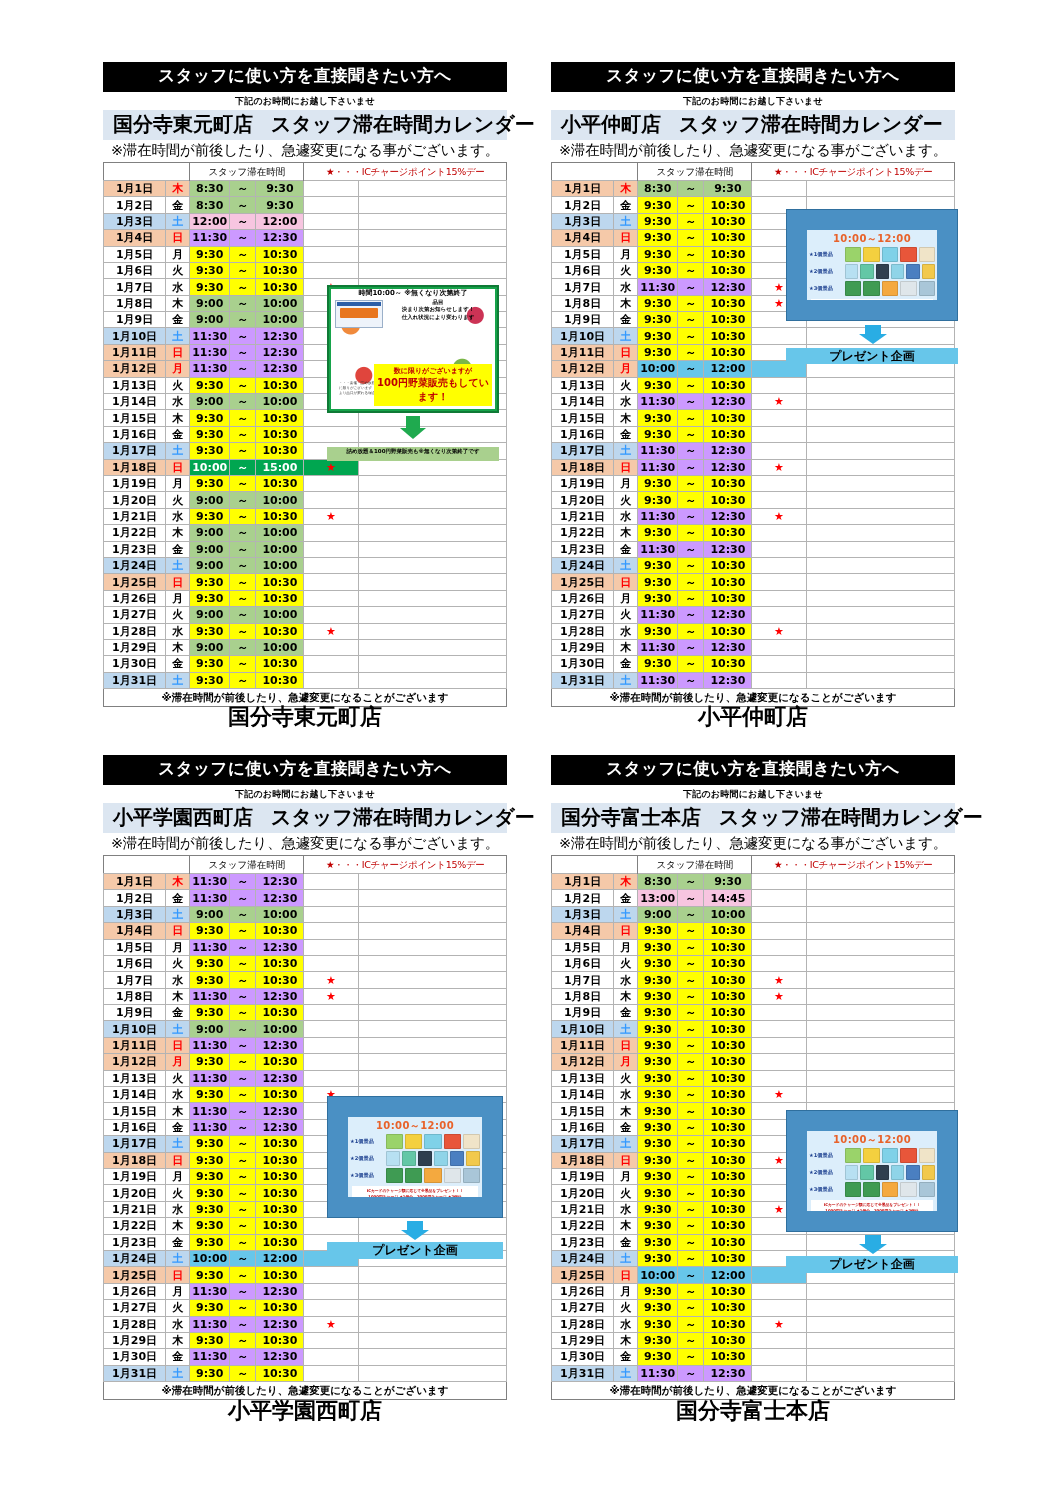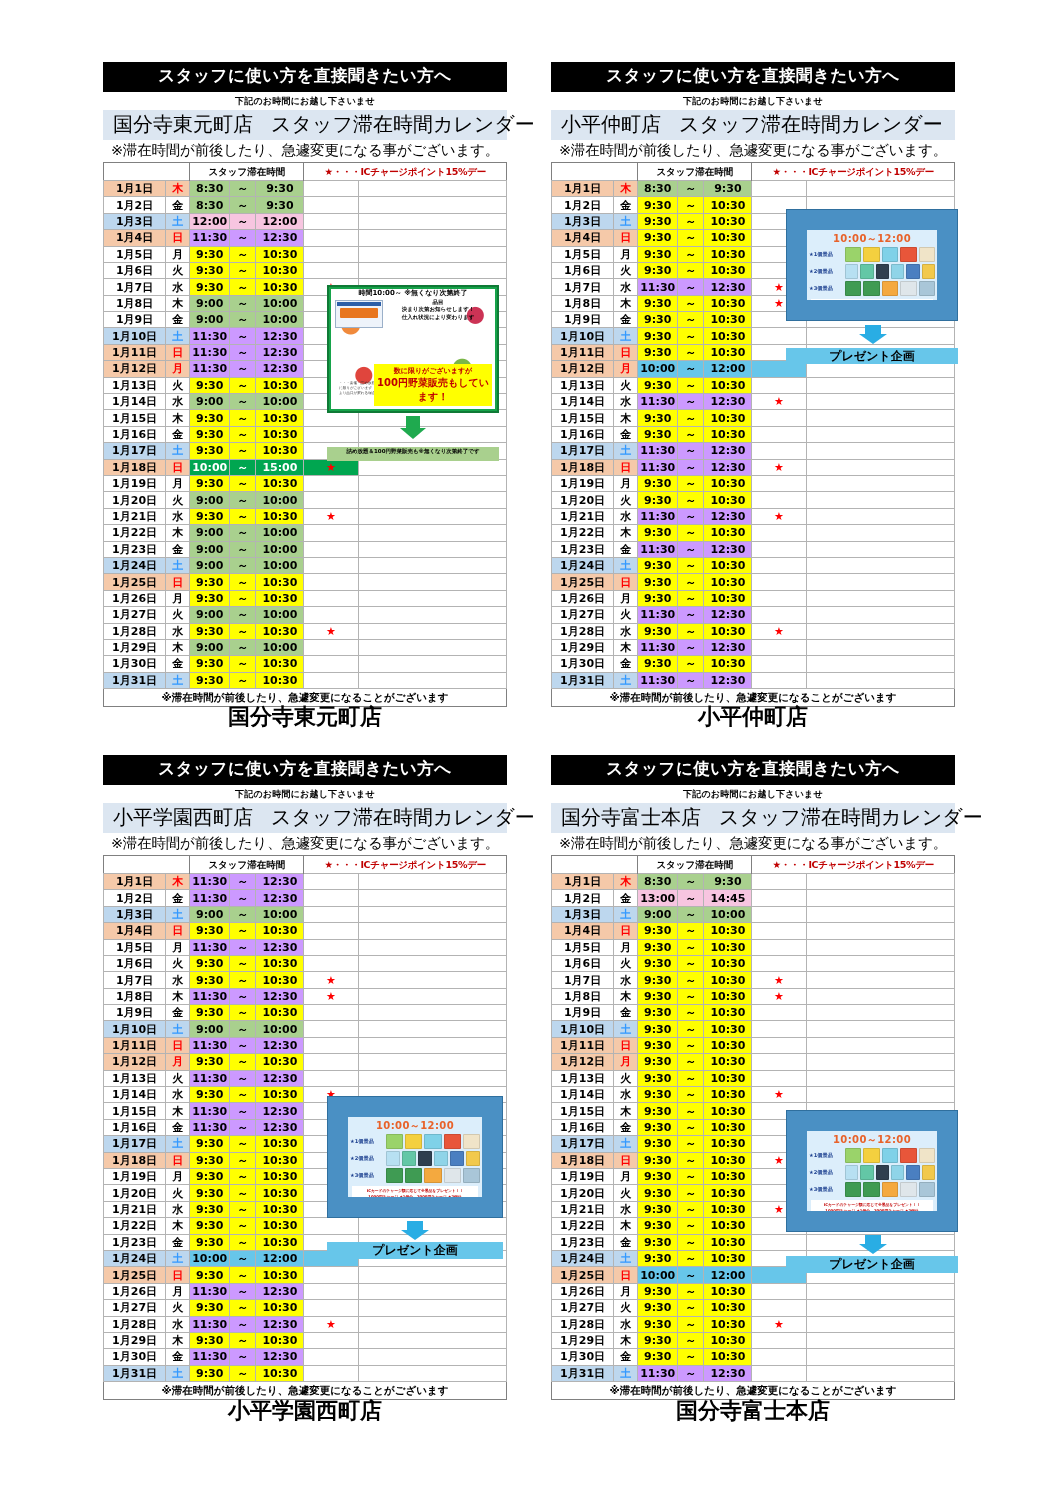--- a/index.html
+++ b/index.html
@@ -22,21 +22,21 @@
     background:#000;color:#fff;text-align:center;
     font-size:16.5px;font-weight:700;letter-spacing:.5px;
     padding:5px 0 6px;line-height:1.15;
   }
   .subnote{
     text-align:center;font-size:9px;font-weight:700;color:#000;
     padding:3px 0 2px;letter-spacing:.2px;
   }
   .titlebar{
     background:#dce6f1;color:#000;
-    font-size:20px;font-weight:400;
+    font-size:20px;font-weight:700;
     padding:1px 0 2px 10px;white-space:nowrap;
     letter-spacing:0px;
   }
   .titlebar .gap{display:inline-block;width:18px;}
   .warnline{
     text-align:center;font-size:14.5px;color:#000;
     padding:1px 0 2px;letter-spacing:-.2px;
   }
 
   
@@ -64,21 +64,21 @@
   col.c-tilde{width:26px;}
   col.c-to{width:48px;}
   col.c-star{width:54px;}
   col.c-note{width:148px;}
 
   
   tr.hdr td{
     border:none;
     height:17px;
     font-size:9.5px;
-    font-weight:700;
+    font-weight:400;
   }
   td.hdr-stay{
     border:1px solid #808080 !important;
     border-bottom:none !important;
     font-size:9.5px;
   }
   td.hdr-star{
     color:#c00000;font-size:10.5px;font-weight:700;
     letter-spacing:-.3px;
   }

